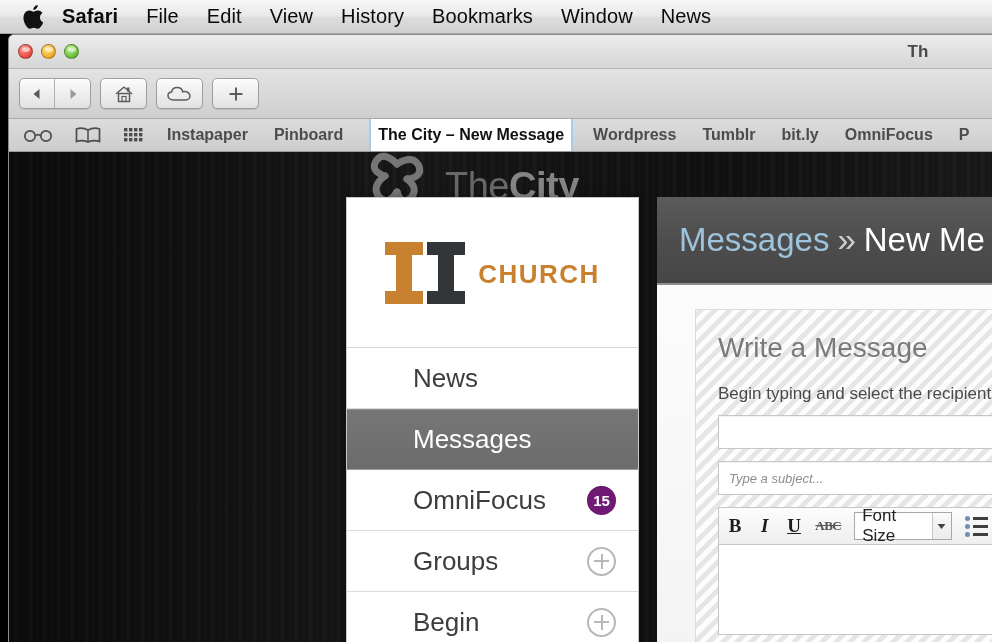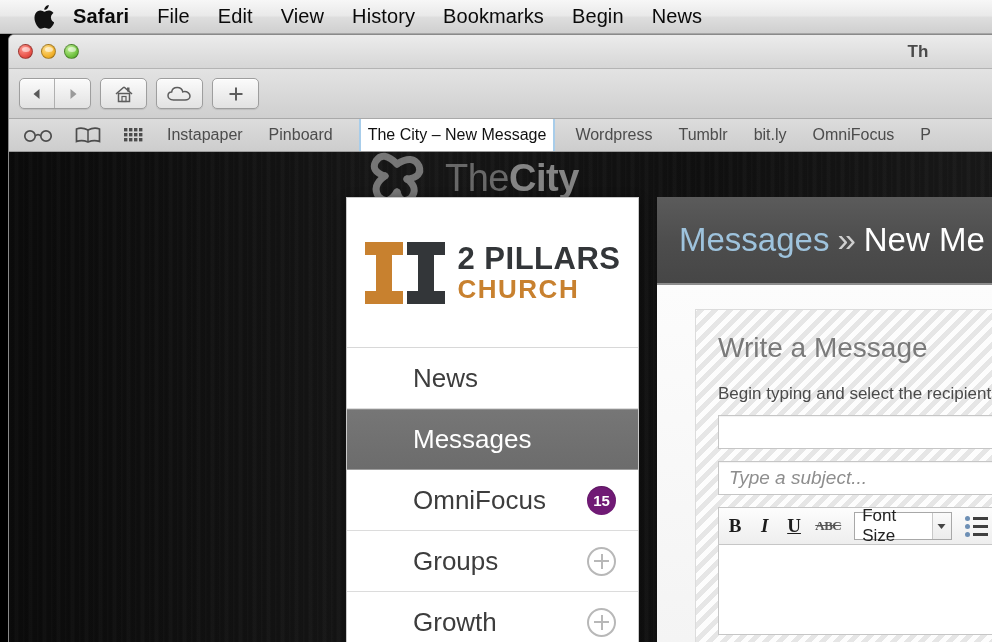--- a/index.html
+++ b/index.html
@@ -15,21 +15,21 @@
 
   
   .menubar {
     position: absolute;
     top: 0; left: 0;
     width: 992px; height: 34px;
     background: linear-gradient(to bottom, #f7f7f7 0%, #e9e9e9 48%, #dedede 52%, #cfcfcf 100%);
     border-bottom: 1px solid #a6a6a6;
     display: flex;
     align-items: center;
-    padding-left: 33px;
+    padding-left: 22px;
     z-index: 50;
   }
   .apple-logo {
     width: 22px; height: 26px;
     margin-right: 18px;
     position: relative;
     display: flex; align-items: center; justify-content: center;
   }
   .menubar-item {
     font-size: 20px;
@@ -166,21 +166,21 @@
     gap: 0;
     overflow: hidden;
   }
   .bm-icon {
     margin-right: 22px;
     display: flex; align-items: center;
     flex-shrink: 0;
   }
   .bm {
     font-size: 16px;
-    font-weight: normal;
+    font-weight: bold;
     color: #4c4c4c;
     margin-right: 26px;
     white-space: nowrap;
     flex-shrink: 0;
   }
   .bm.active {
     color: #111;
     background: #fff;
     border: 2px solid #a8cdea;
     border-radius: 4px;
@@ -200,21 +200,21 @@
         rgba(0,0,0,.04) 10px, rgba(0,0,0,.04) 14px),
       linear-gradient(to right, #0b0b0b, #171717 40%, #101010 70%, #191919);
     overflow: hidden;
   }
 
   
   .thecity {
     position: absolute;
     top: -4px; left: 358px;
     display: flex;
-    align-items: center;
+    align-items: flex-end;
     gap: 6px;
     opacity: .62;
   }
   .thecity-text {
     font-size: 38px;
     color: #b9b9b9;
     letter-spacing: -0.5px;
   }
   .thecity-text .thin { font-weight: 300; color: #9a9a9a; }
   .thecity-text .bold { font-weight: bold; color: #c9c9c9; }
@@ -375,21 +375,21 @@
     background: #fff;
     border: 1px solid #c6c6c6;
     margin-bottom: 12px;
     margin-right: 0;
     display: flex;
     align-items: center;
     padding: 0 10px;
     box-shadow: 0 1px 1px rgba(0,0,0,.05) inset;
   }
   .field .placeholder {
-    font-size: 19px;
+    font-size: 13px;
     color: #8e8e8e;
     font-style: italic;
   }
   .editor-toolbar {
     height: 38px;
     background: linear-gradient(to bottom, #fdfdfd, #eeeeee);
     border: 1px solid #c6c6c6;
     display: flex;
     align-items: center;
     padding: 0 8px;
@@ -450,21 +450,21 @@
       <path d="M13.6 3.2c.8-1 1.3-2.3 1.2-3.2-1.1.05-2.5.75-3.3 1.7-.75.85-1.4 2.2-1.22 3.1 1.25.1 2.5-.63 3.32-1.6z" fill="#111"></path>
       <path d="M16.9 12.6c-.03-3.1 2.5-4.6 2.6-4.66-1.42-2.07-3.63-2.36-4.42-2.4-1.88-.19-3.67 1.1-4.62 1.1-.95 0-2.42-1.08-3.98-1.05-2.05.03-3.94 1.19-5 3.03-2.13 3.7-.55 9.18 1.53 12.18 1.02 1.47 2.23 3.12 3.82 3.06 1.53-.06 2.11-.99 3.96-.99 1.85 0 2.37.99 3.99.96 1.65-.03 2.69-1.5 3.7-2.97 1.17-1.7 1.65-3.35 1.68-3.44-.04-.02-3.22-1.24-3.26-4.82z" fill="#111"></path>
     </svg>
   </div>
   <div class="menubar-item bold">Safari</div>
   <div class="menubar-item">File</div>
   <div class="menubar-item">Edit</div>
   <div class="menubar-item">View</div>
   <div class="menubar-item">History</div>
   <div class="menubar-item">Bookmarks</div>
-  <div class="menubar-item">Begin</div>
+  <div class="menubar-item">Window</div>
   <div class="menubar-item">News</div>
 </div>
 
 <div class="browser">
 
   <div class="titlebar">
     <div class="traffic">
       <div class="light red"></div>
       <div class="light yellow"></div>
       <div class="light green"></div>
@@ -574,21 +574,20 @@
                 <div class="shaft"></div>
                 <div class="base"></div>
               </div>
             <div class="pillar dark">
                 <div class="cap"></div>
                 <div class="shaft"></div>
                 <div class="base"></div>
               </div>
           </div>
           <div class="logo-words">
-            <div class="logo-line1">2 PILLARS</div>
             <div class="logo-line2">CHURCH</div>
           </div>
         </div>
       </div>
 
       <div class="nav-item">
         <span class="label">News</span>
       </div>
 
       <div class="nav-item active">
@@ -599,21 +598,21 @@
         <span class="label">OmniFocus</span>
         <span class="badge">15</span>
       </div>
 
       <div class="nav-item">
         <span class="label">Groups</span>
         <span class="plus-circle"></span>
       </div>
 
       <div class="nav-item">
-        <span class="label">Growth</span>
+        <span class="label">Begin</span>
         <span class="plus-circle"></span>
       </div>
     </div>
 
     <div class="content">
 
       <div class="breadcrumb-bar">
         <span class="crumb crumb-link">Messages</span>
         <span class="crumb crumb-sep">»</span>
         <span class="crumb crumb-cur">New Me</span>

